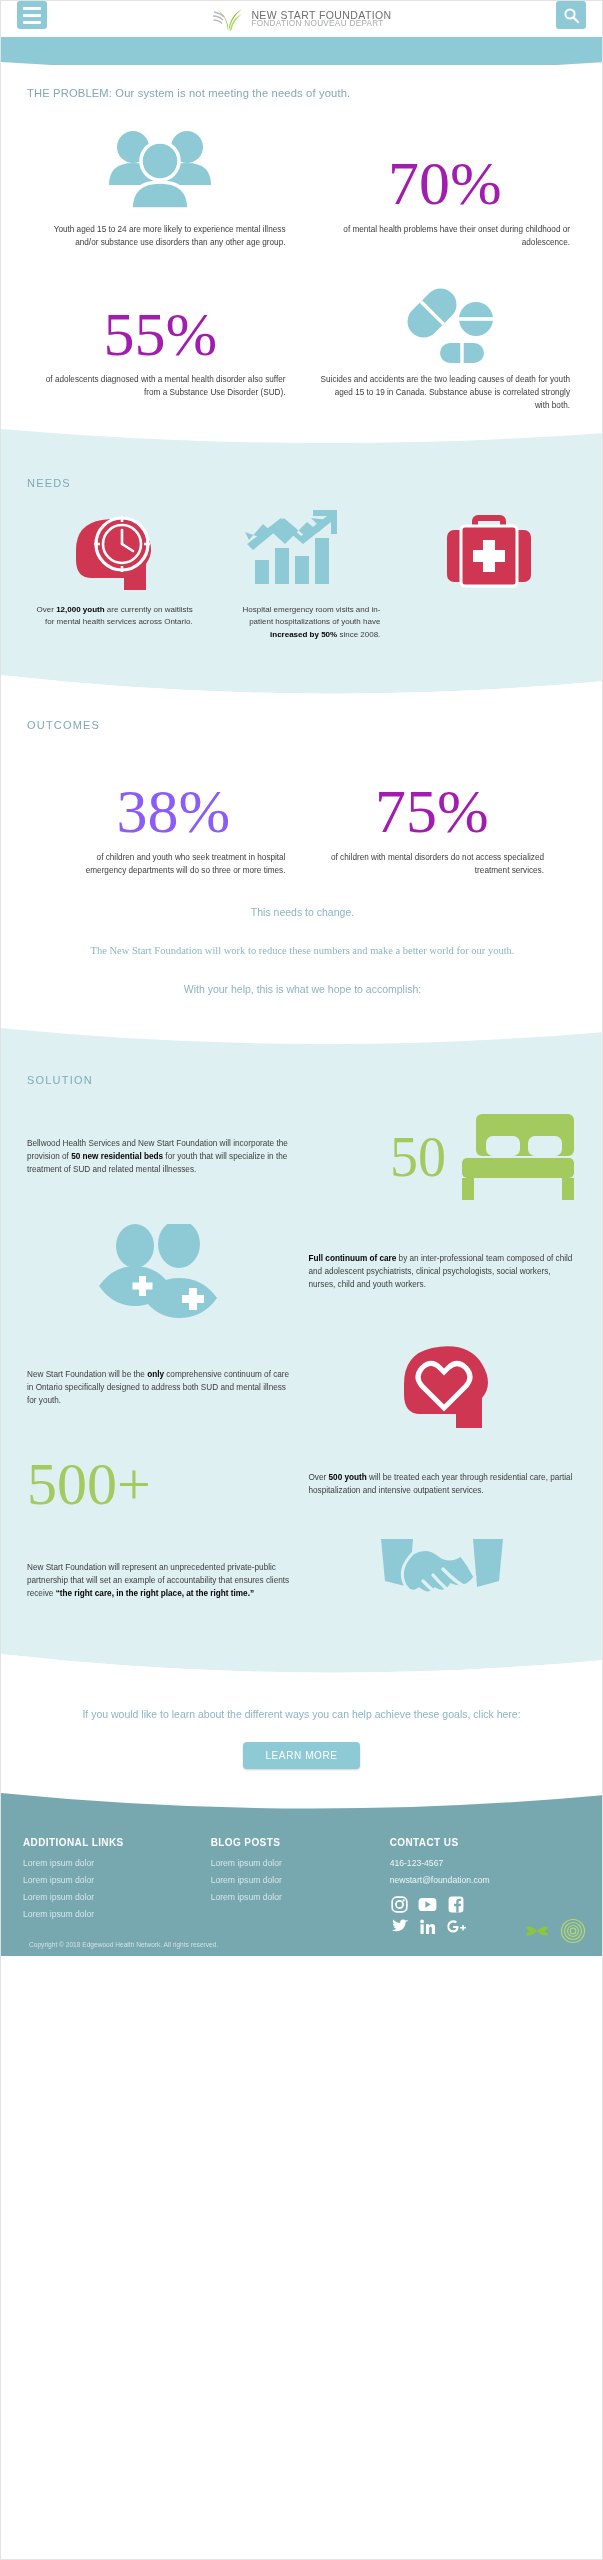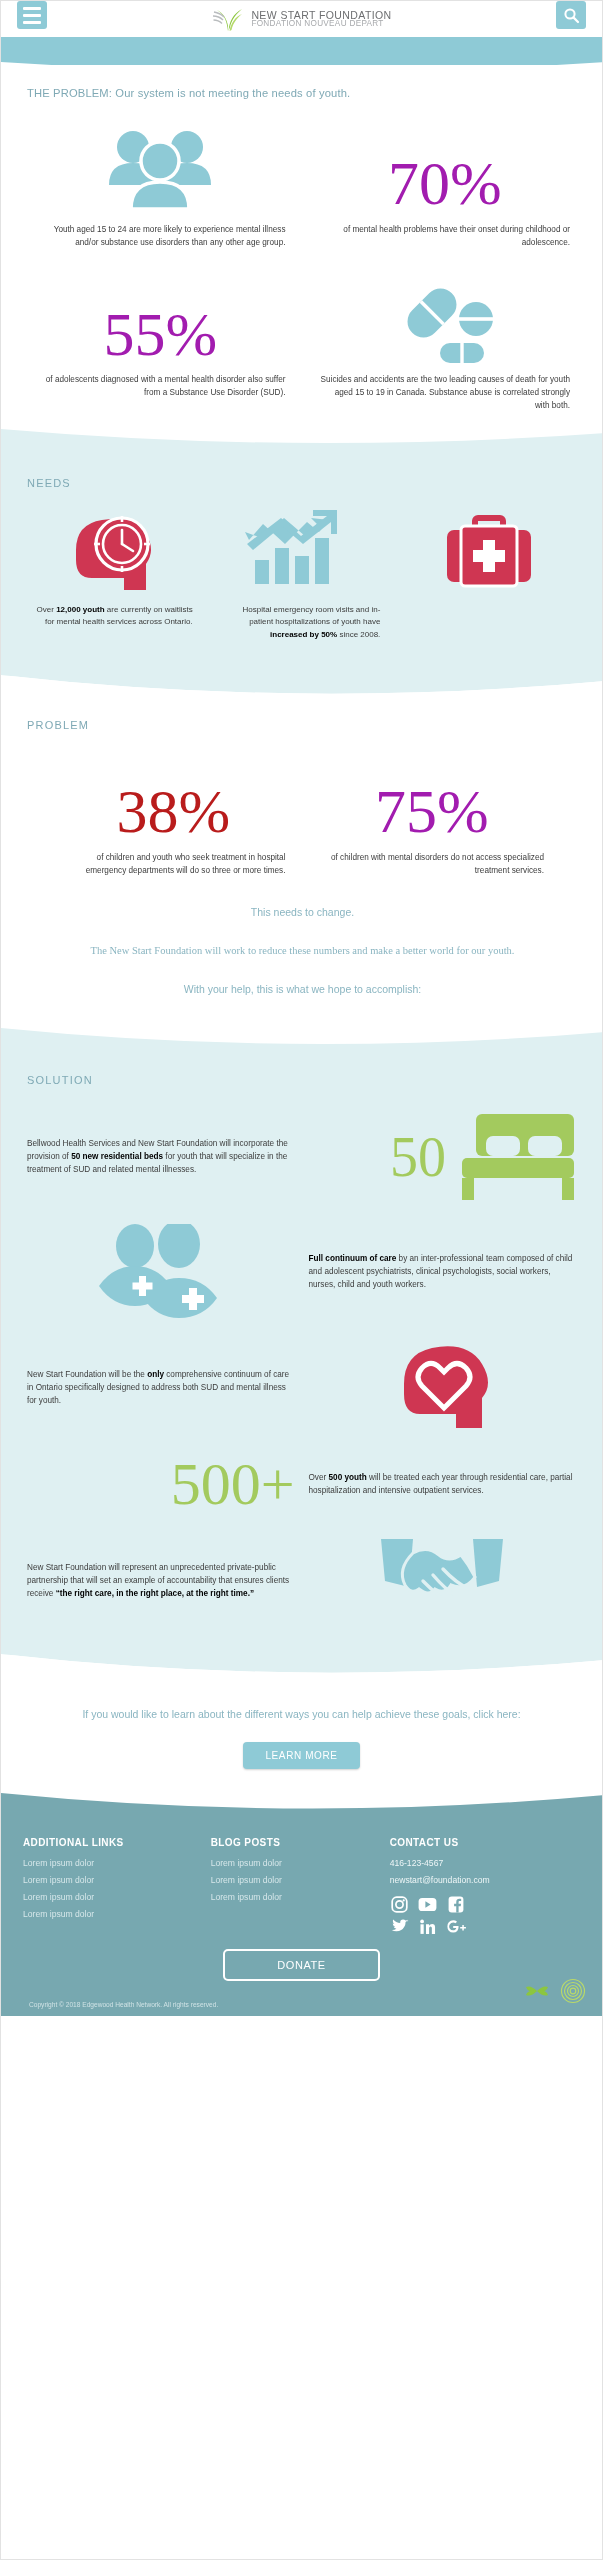--- a/index.html
+++ b/index.html
@@ -89,21 +89,21 @@
     color: #3c3c3c;
   }
   .body-text b { font-weight: 700; color: #000; }
   .bignum {
     font-family: "Liberation Serif", serif;
     font-size: 62px;
     line-height: .95;
     font-weight: 400;
   }
   .red { color: #a21caf; }
-  .teal { color: #b91c1c; }
+  .teal { color: #8b5cf6; }
   .green { color: #a3ca5e; }
 
   
   .problem { background:#fff; padding: 22px 26px 16px 26px; }
   .problem .sec-title { margin-bottom: 22px; }
   .grid2 { display: grid; grid-template-columns: 1fr 1fr; column-gap: 18px; }
   .cell { position: relative; }
   .icon-row { height: 92px; display:flex; align-items:flex-end; justify-content:center; }
   .num-row { height: 92px; display:flex; align-items:flex-end; justify-content:center; }
   .cap { margin-top: 11px; padding: 0 8px; text-align: right; }
@@ -324,21 +324,21 @@
 
       </div>
     </div>
     <svg class="curve-bot" viewBox="0 0 603 26" preserveAspectRatio="none">
       <path d="M0,0 Q301,34 603,6 L603,0 L0,0 Z" fill="#dff0f2"></path>
       <path d="M0,0 Q301,34 603,6 L603,26 L0,26 Z" fill="#ffffff"></path>
     </svg>
   </div>
 
   <div class="section outcomes">
-    <div class="sec-label">PROBLEM</div>
+    <div class="sec-label">OUTCOMES</div>
     <div class="grid2" style="padding:0 26px">
       <div class="cell">
         <div class="num-row">
           <span class="bignum teal">38%</span>
         </div>
         <div class="cap body-text">of children and youth who seek treatment in hospital emergency departments will do so three or more times.</div>
       </div>
       <div class="cell">
         <div class="num-row">
           <span class="bignum red">75%</span>
@@ -402,21 +402,21 @@
         </div>
         <div style="display:flex;justify-content:center">
           <svg width="100" height="92" viewBox="0 0 100 92">
             <path d="M12 42 q0-30 28-36 q36-7 50 16 q12 20 0 34 l0 30 l-26 0 l0-14 l-36 0 q-16 0-16-20 z" fill="#cf3652"></path>
             <path d="M52 66 L30 44 q-8-9 0-18 q9-9 18 0 l4 4 l4-4 q9-9 18 0 q8 9 0 18 z" fill="none" stroke="#fff" stroke-width="5"></path>
           </svg>
         </div>
       </div>
 
       <div class="srow">
-        <div style="display:flex;justify-content:flex-end">
+        <div style="display:flex;justify-content:flex-start">
           <span class="bignum green" style="font-size:60px">500+</span>
         </div>
         <div class="body-text">
           <span>Over </span><b>500 youth</b><span> will be treated each year through residential care, partial hospitalization and intensive outpatient services.</span>
         </div>
       </div>
 
       <div class="srow">
         <div class="body-text">
           <span>New Start Foundation will represent an unprecedented private-public partnership that will set an example of accountability that ensures clients receive </span><b>“the right care, in the right place, at the right time.”</b>
@@ -506,23 +506,20 @@
             <div class="soc">
               <svg width="20" height="16" viewBox="0 0 20 16">
                 <path d="M7.2 7.0 v2.1 h3.05 q-.2 1.15-1.15 1.75 -.8.52-1.9.52 -2.3 0-3.5-1.95 -.55-.9-.55-2.0 0-1.1.55-2.0 1.2-1.95 3.5-1.95 1.3 0 2.25.85 l1.6-1.6 Q9.5 1.3 7.2 1.3 4.5 1.3 2.8 3.2 1.4 4.75 1.4 7.45 q0 2.7 1.4 4.25 1.7 1.9 4.4 1.9 2.55 0 4.05-1.65 1.3-1.45 1.3-3.85 0-.6-.08-1.1 z" fill="#fff"></path>
                 <path d="M16.3 5.9 v2.1 h-2.1 v1.5 h2.1 v2.1 h1.5 v-2.1 h2.1 v-1.5 h-2.1 v-2.1 z" fill="#fff"></path>
               </svg>
             </div>
           </div>
         </div>
       </div>
 
-      <div class="donate-wrap">
-        <button class="donate-btn">DONATE</button>
-      </div>
 
       <div class="brandmarks">
         <svg width="26" height="26" viewBox="0 0 26 26">
           <path d="M13 13 q-6-6-11-4 2 6 11 4 z" fill="#8cc63f"></path>
           <path d="M13 13 q6-6 11-4 -2 6-11 4 z" fill="#8cc63f"></path>
           <path d="M13 13 q-6 6-11 4 2-6 11-4 z" fill="#8cc63f"></path>
           <path d="M13 13 q6 6 11 4 -2-6-11-4 z" fill="#8cc63f"></path>
         </svg>
         <svg width="26" height="26" viewBox="0 0 26 26">
           <circle cx="13" cy="13" r="11.5" fill="none" stroke="#b9d96a" stroke-width="1.2"></circle>

